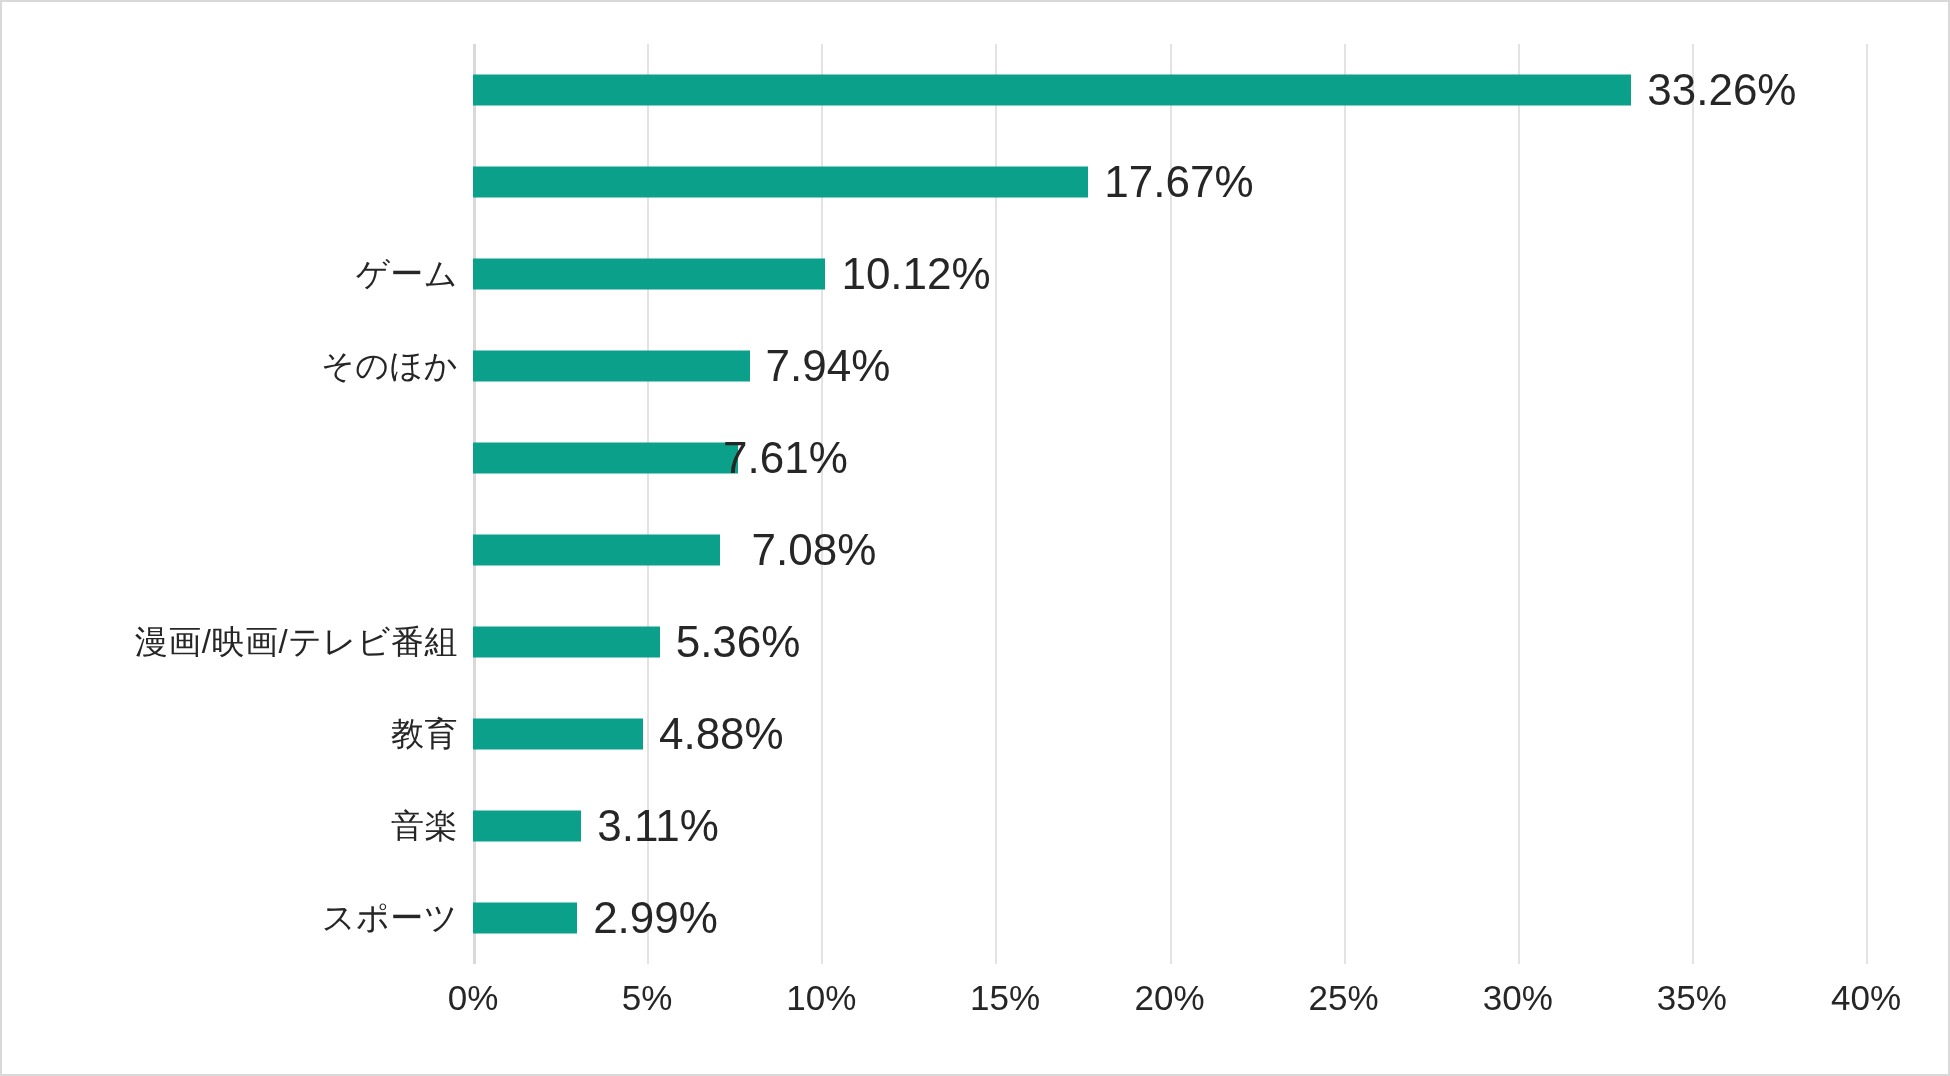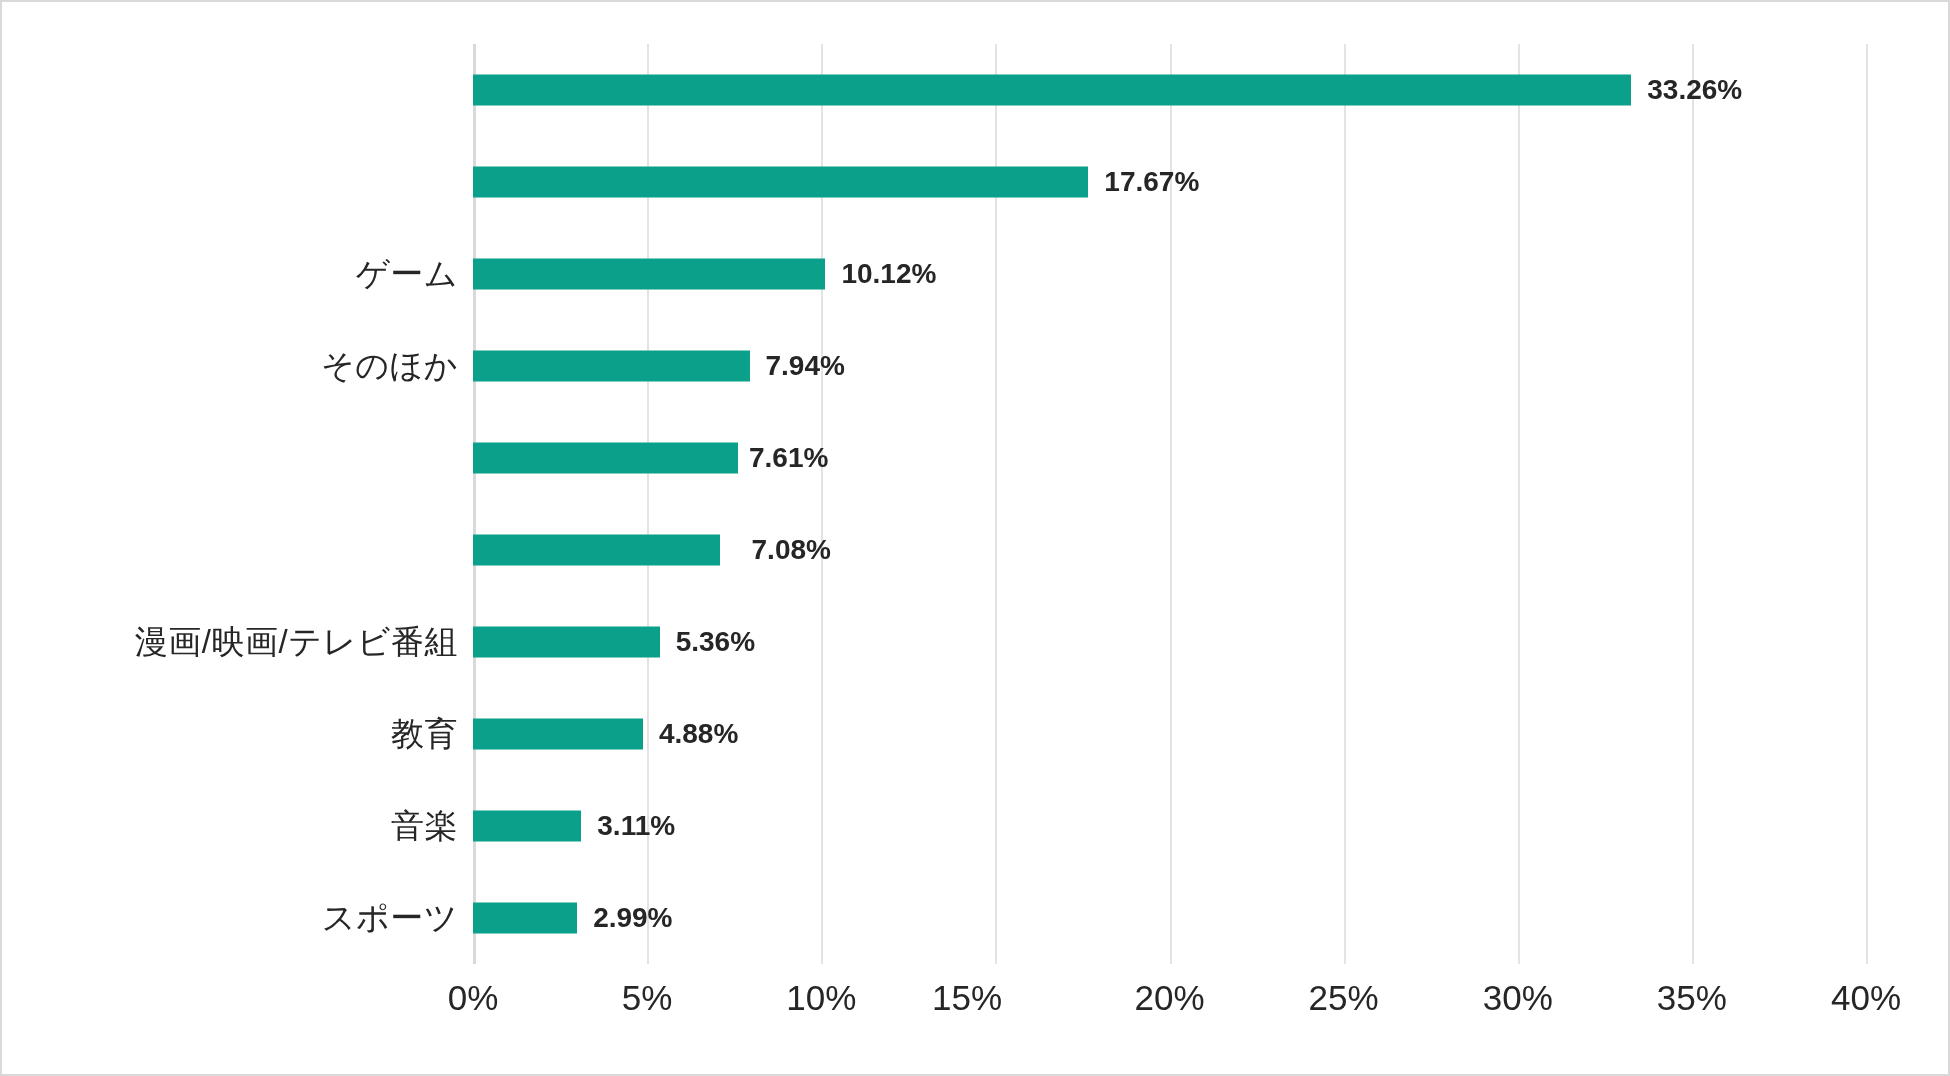--- a/index.html
+++ b/index.html
@@ -70,23 +70,22 @@
     top: 50%;
     transform: translateY(-50%);
     height: 31px;
     background: #0ba08a;
   }
   .value-label {
     position: absolute;
     top: 50%;
     transform: translateY(-50%);
     white-space: nowrap;
-    font-size: 28px;
+    font-size: 44px;
     color: #262626;
-    font-weight: bold;
   }
   
   #x-axis {
     position: absolute;
     left: 0;
     top: 962px;
     width: 1950px;
     height: 70px;
   }
   .tick-label {
@@ -128,21 +127,21 @@
         <div class="bar" style="width: 352.429px; background: rgb(11, 160, 138);"></div>
         <span class="value-label" style="left: 839.429px;">10.12%</span>
       </div>
       <div class="bar-row" style="top: 276px;">
         <span class="cat-label">そのほか</span>
         <div class="bar" style="width: 276.51px; background: rgb(11, 160, 138);"></div>
         <span class="value-label" style="left: 763.51px;">7.94%</span>
       </div>
       <div class="bar-row" style="top: 368px;">
         <div class="bar" style="width: 265.018px; background: rgb(11, 160, 138);"></div>
-        <span class="value-label" style="left: 747px;">7.61%</span>
+        <span class="value-label" style="left: 721px;">7.61%</span>
       </div>
       <div class="bar-row" style="top: 460px;">
         <div class="bar" style="width: 246.561px; background: rgb(11, 160, 138);"></div>
         <span class="value-label" style="left: 733.561px; margin-left: 16px;">7.08%</span>
       </div>
       <div class="bar-row" style="top: 552px;">
         <span class="cat-label">漫画/映画/テレビ番組</span>
         <div class="bar" style="width: 186.662px; background: rgb(11, 160, 138);"></div>
         <span class="value-label" style="left: 673.662px;">5.36%</span>
       </div>
@@ -159,21 +158,21 @@
       <div class="bar-row" style="top: 828px;">
         <span class="cat-label">スポーツ</span>
         <div class="bar" style="width: 104.127px; background: rgb(11, 160, 138);"></div>
         <span class="value-label" style="left: 591.127px;">2.99%</span>
       </div>
     </div>
   <div id="x-axis">
       <span class="tick-label" style="left: 471px;">0%</span>
       <span class="tick-label" style="left: 645.125px;">5%</span>
       <span class="tick-label" style="left: 819.25px;">10%</span>
-      <span class="tick-label" style="left: 965px;">15%</span>
+      <span class="tick-label" style="left: 1003px;">15%</span>
       <span class="tick-label" style="left: 1167.5px;">20%</span>
       <span class="tick-label" style="left: 1341.62px;">25%</span>
       <span class="tick-label" style="left: 1515.75px;">30%</span>
       <span class="tick-label" style="left: 1689.88px;">35%</span>
       <span class="tick-label" style="left: 1864px;">40%</span>
     </div>
 
 </div>
 
 </body></html>

